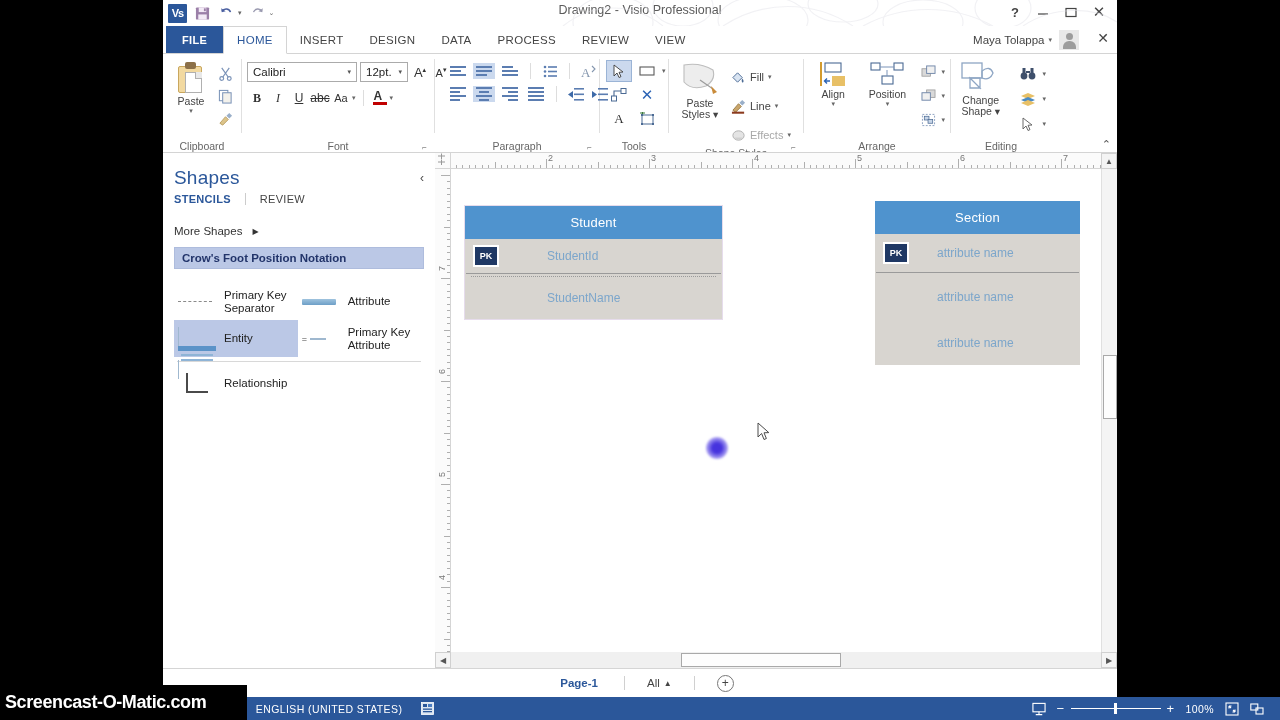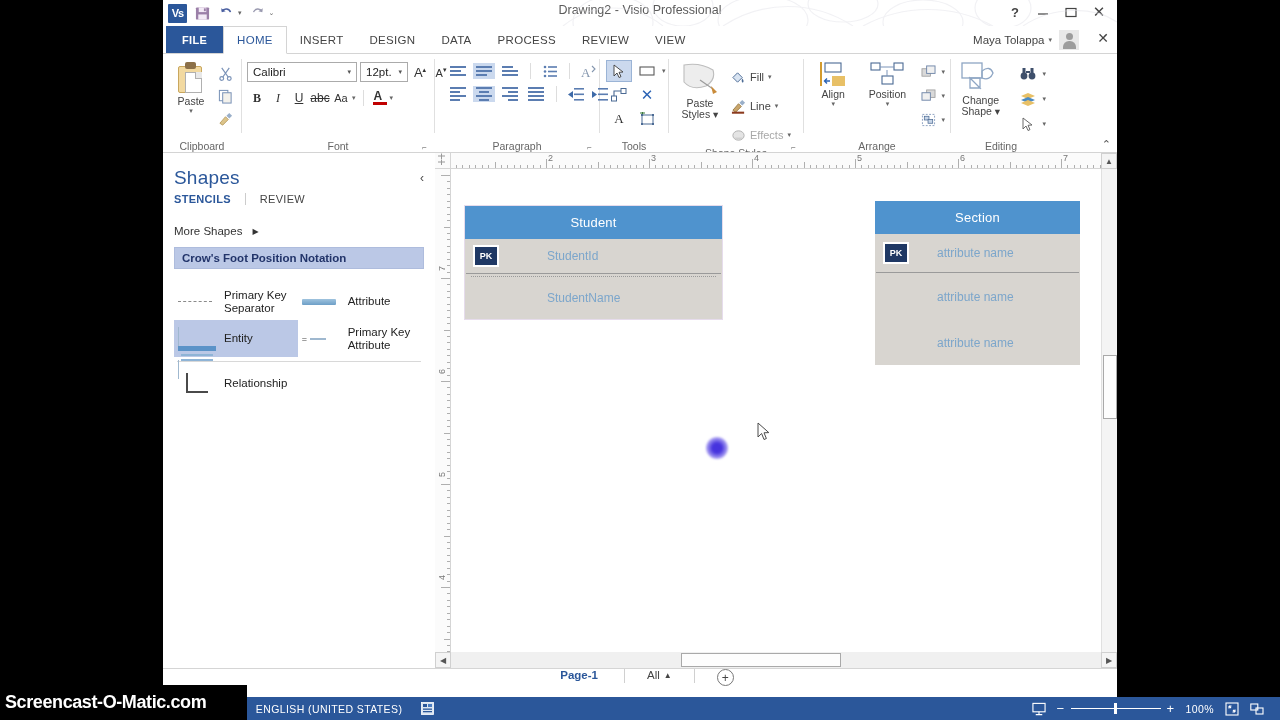--- a/index.html
+++ b/index.html
@@ -193,21 +193,21 @@
   
   .sbv { position:absolute; right:0; top:16px; bottom:16px; width:16px; background:#F4F4F4;
          border-left:1px solid #E0E0E0; }
   .sbh { position:absolute; left:16px; right:16px; bottom:0; height:16px; background:#F0F0F0; }
   .sbarrow { position:absolute; width:16px; height:16px; background:#F4F4F4; border:1px solid #D0D0D0;
              display:flex; align-items:center; justify-content:center; font-size:8px; color:#555; }
   .sbthumb { position:absolute; background:#FDFDFD; border:1px solid #A9A9A9; }
 
   
   #pagetabs { height:29px; background:#fff; border-top:1px solid #D5D5D5;
-              display:flex; align-items:flex-start; justify-content:center; gap:12px; }
+              display:flex; align-items:center; justify-content:center; gap:12px; }
   #pagetabs .pg { font-size:11.5px; color:#2B579A; font-weight:bold; padding:0 14px; }
   #pagetabs .vs { width:1px; height:14px; background:#D0D0D0; }
   #pagetabs .all { font-size:11.5px; color:#444; padding:0 10px; display:flex; align-items:center; gap:4px;}
   #pagetabs .plus { width:17px; height:17px; border:1px solid #777; border-radius:50%;
                     display:flex; align-items:center; justify-content:center; font-size:12px;
                     color:#444; margin-left:10px; }
 
   
   #statusbar { position:absolute; left:0; bottom:0; width:1280px; height:23px;
                background:#2B579A; color:#fff; display:flex; align-items:center;

